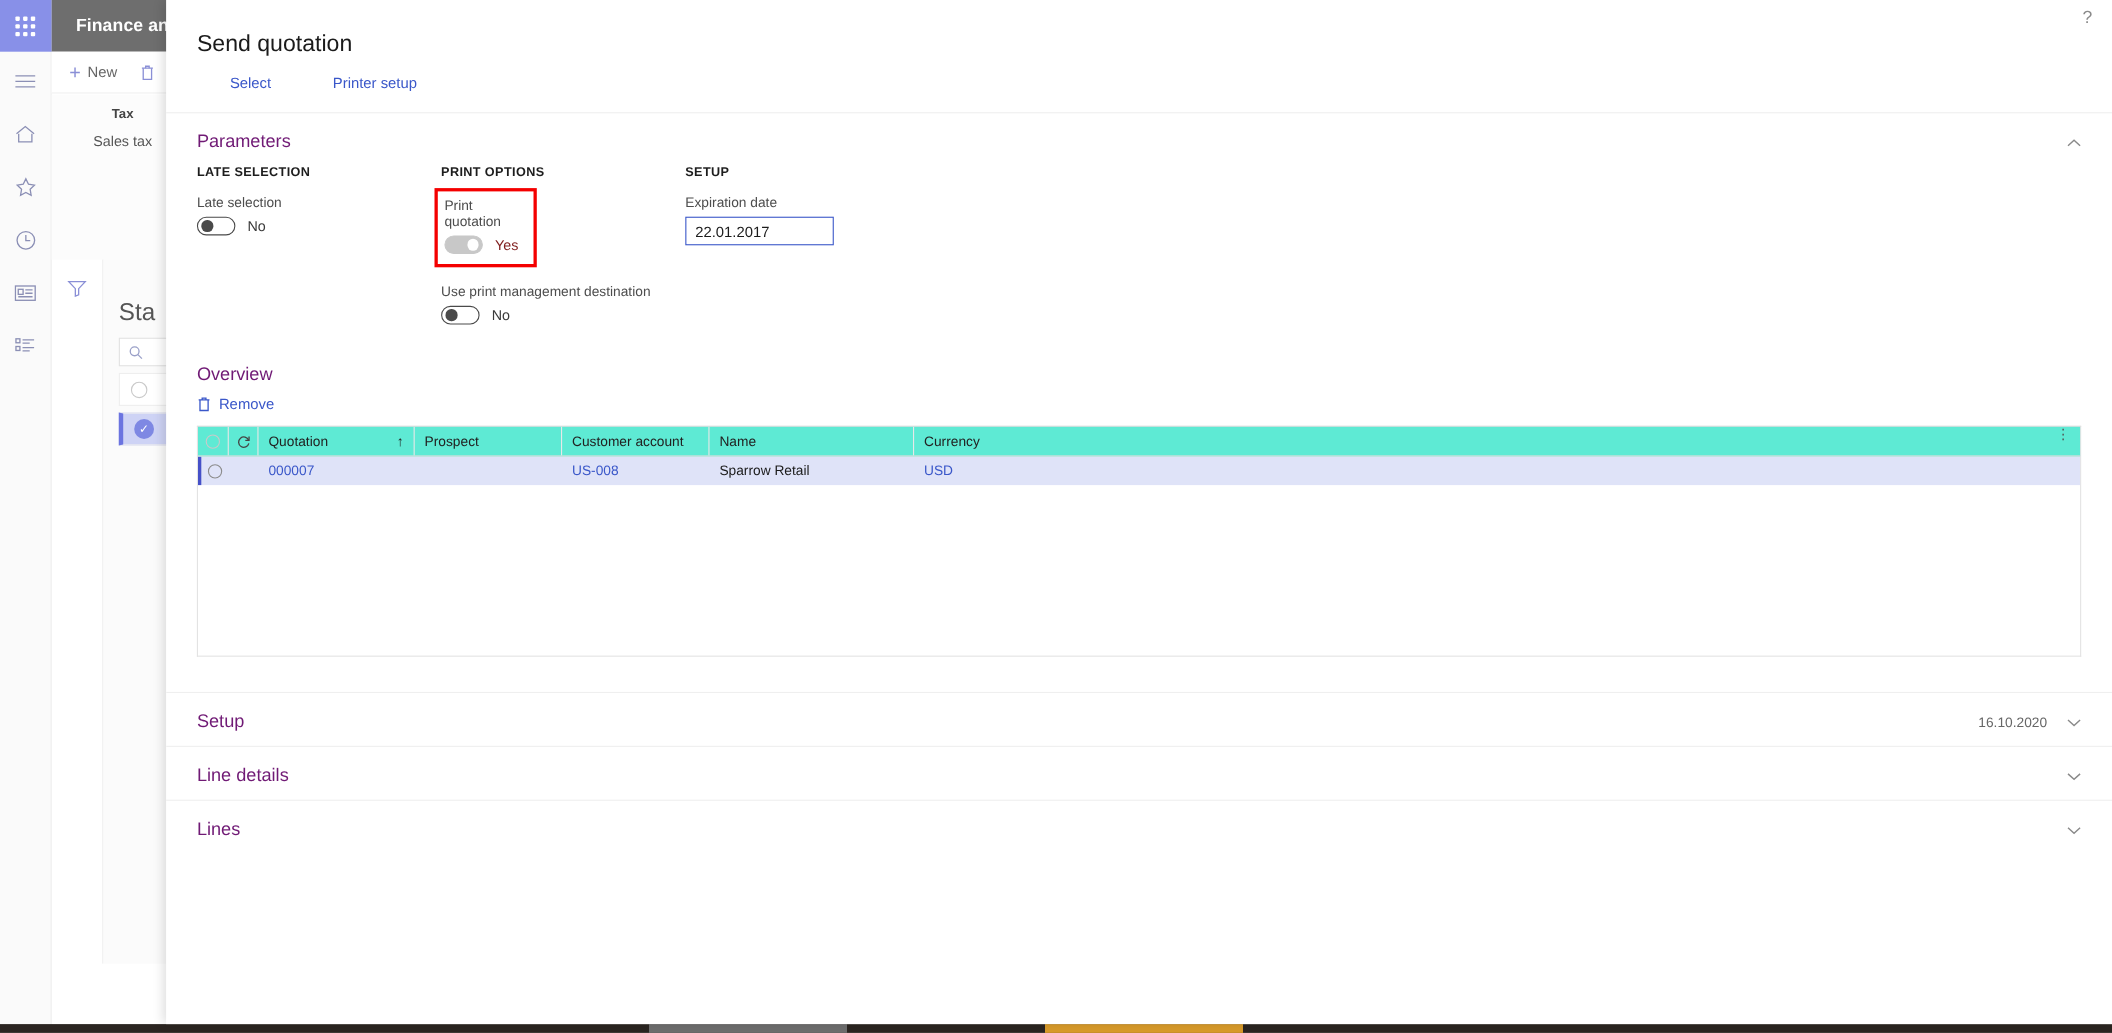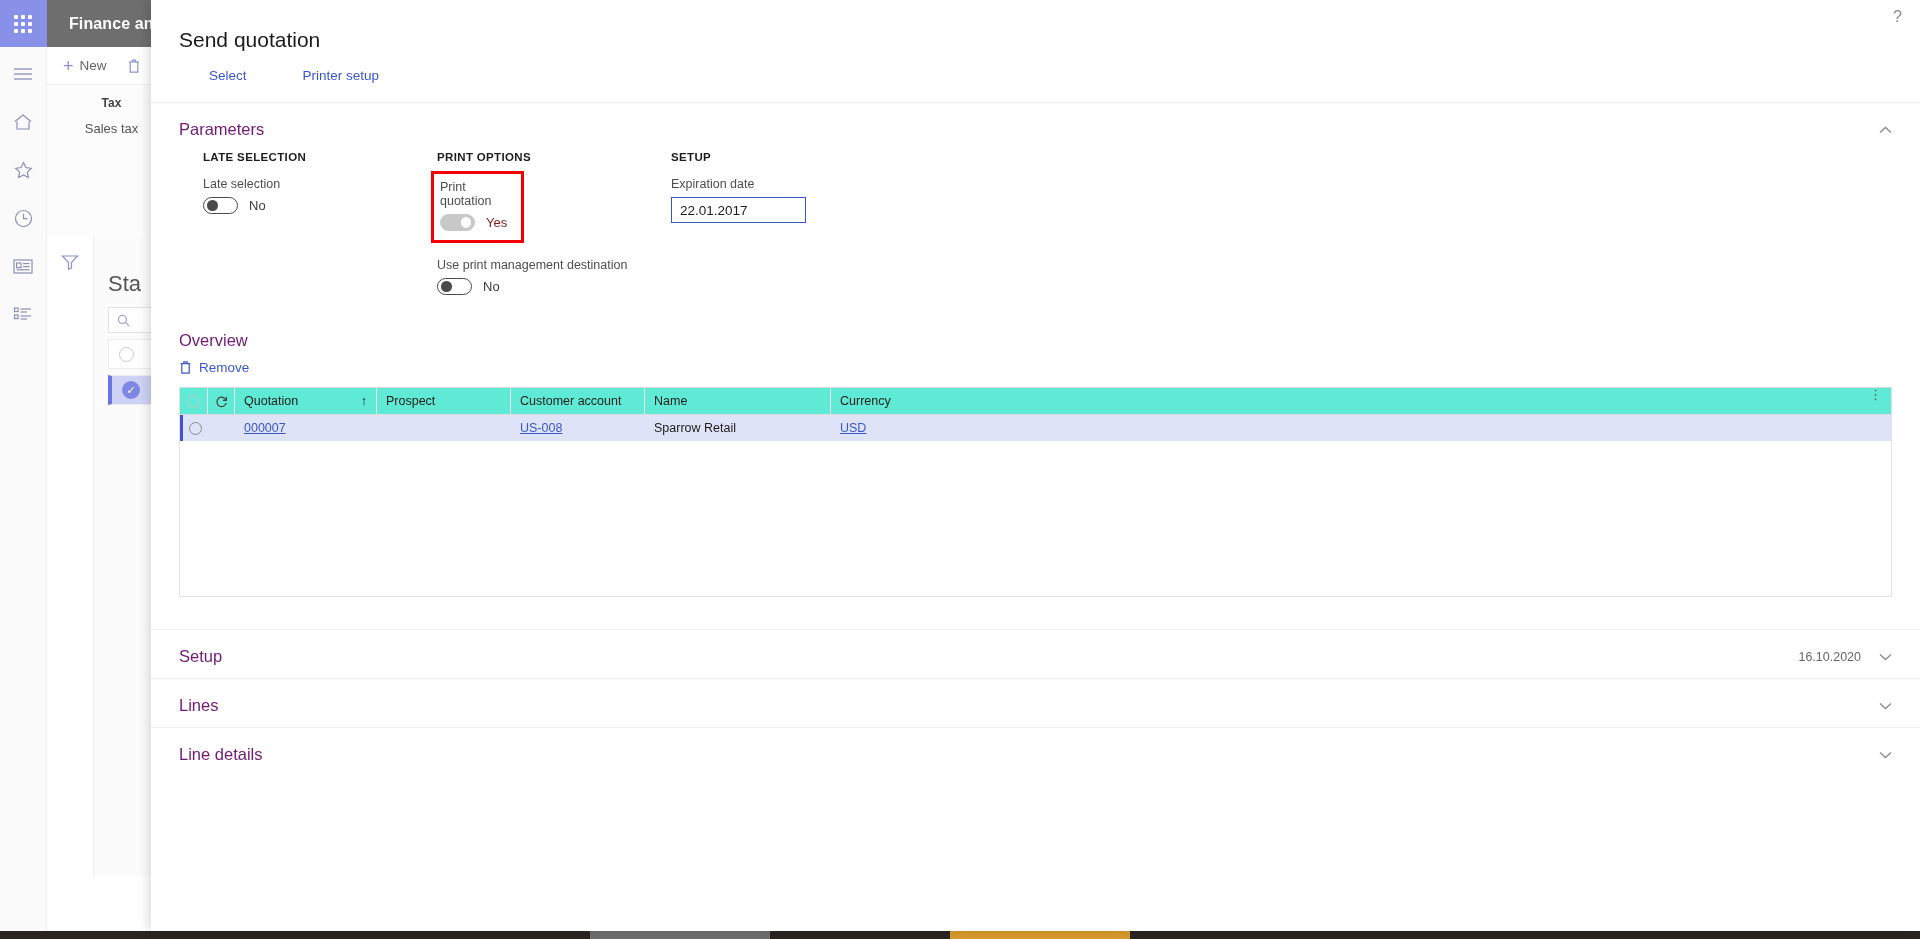--- a/index.html
+++ b/index.html
@@ -117,21 +117,21 @@
   .section-head {
     display: flex; align-items: center; justify-content: space-between;
     padding: 17px 28px 12px 28px;
   }
   .section-title { font-size: 16.5px; color: #701a75; }
   .section-right { display: flex; align-items: center; gap: 18px; }
   .section-meta { font-size: 12.5px; color: #666; }
   .chev { color: #8a8a8a; font-size: 12px; line-height: 1; }
 
   .params {
-    display: flex; padding: 0 28px 10px 28px; gap: 12px; margin-left: 24px;
+    display: flex; padding: 0 28px 10px 28px; gap: 0;
   }
   .param-col { width: 222px; }
   .param-col.wide { width: 222px; }
   .group-label {
     font-size: 11.5px; font-weight: bold; color: #1d1d1d; letter-spacing: .35px;
     margin-bottom: 14px;
   }
   .field-label { font-size: 12.5px; color: #4d4d4d; margin-bottom: 6px; }
   .toggle-row { display: flex; align-items: center; gap: 11px; }
   .toggle {
@@ -173,21 +173,21 @@
     padding-left: 9px; border-right: 1px solid #e8e8e8; height: 100%;
   }
   .gh.sortable { justify-content: space-between; padding-right: 9px; }
   .grid-row {
     display: flex; height: 26px; background: #dfe3f8; border-left: 3px solid #4550c8;
     align-items: center;
   }
   .gc {
     font-size: 12.5px; display: flex; align-items: center; padding-left: 9px; height: 100%;
   }
-  .gc.link { color: #3a57c9; text-decoration: underline; }
+  .gc.link { color: #3a57c9; }
   .gc.text { color: #1b1b1b; }
   .col-sel { width: 28px; justify-content: center; padding-left: 0; }
   .col-ref { width: 27px; justify-content: center; padding-left: 0; }
   .col-quot { width: 142px; }
   .col-prosp { width: 134px; }
   .col-cust { width: 134px; }
   .col-name { width: 186px; }
   .col-curr { flex: 1; }
   .dots-menu {
     position: absolute; right: 9px; top: 4px; color: #555; font-size: 13px; line-height: 6px;
@@ -463,37 +463,37 @@
             <span class="section-meta">16.10.2020</span>
             <span class="chev">
               <svg width="13" height="8" viewBox="0 0 13 8" fill="none" stroke="currentColor" stroke-width="1.3">
                   <path d="M1 1.5 6.5 6.5 12 1.5"></path>
                 </svg>
             </span>
           </div>
         </div>
 
         <div class="section-head collapsed-row">
+          <div class="section-title">Line details</div>
+          <div class="section-right">
+            <span class="chev">
+              <svg width="13" height="8" viewBox="0 0 13 8" fill="none" stroke="currentColor" stroke-width="1.3">
+                  <path d="M1 1.5 6.5 6.5 12 1.5"></path>
+                </svg>
+            </span>
+          </div>
+        </div>
+
+        <div class="section-head collapsed-row">
           <div class="section-title">Lines</div>
           <div class="section-right">
             <span class="chev">
               <svg width="13" height="8" viewBox="0 0 13 8" fill="none" stroke="currentColor" stroke-width="1.3">
                   <path d="M1 1.5 6.5 6.5 12 1.5"></path>
                 </svg>
             </span>
           </div>
         </div>
-
-        <div class="section-head collapsed-row">
-          <div class="section-title">Line details</div>
-          <div class="section-right">
-            <span class="chev">
-              <svg width="13" height="8" viewBox="0 0 13 8" fill="none" stroke="currentColor" stroke-width="1.3">
-                  <path d="M1 1.5 6.5 6.5 12 1.5"></path>
-                </svg>
-            </span>
-          </div>
-        </div>
       </div>
     </div>
 
   </div>
 </div>
 
 </body></html>

